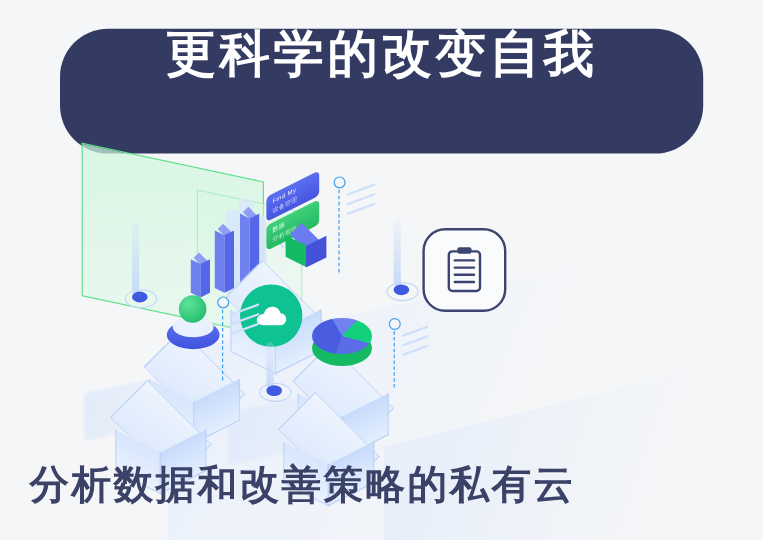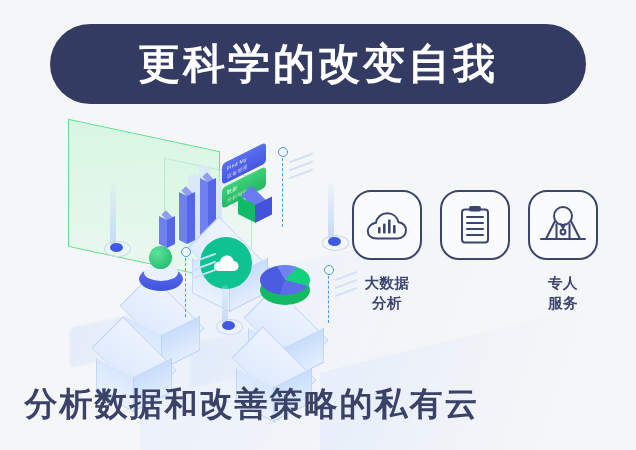--- a/index.html
+++ b/index.html
@@ -15,23 +15,23 @@
   .bg-wash{position:absolute;pointer-events:none;}
   .wash-a{left:140px;top:250px;width:420px;height:220px;
     background:linear-gradient(115deg,rgba(233,240,252,.95) 0%,rgba(245,247,250,0) 72%);
     transform:skewY(-12deg);}
   .wash-b{left:320px;top:330px;width:340px;height:160px;
     background:linear-gradient(110deg,rgba(228,237,251,.8) 0%,rgba(245,247,250,0) 70%);
     transform:skewY(-14deg);}
 
   
   .title-pill{
-    position:absolute;left:50px;top:24px;width:536px;height:80px;
+    position:absolute;left:50px;top:24px;width:536px;height:104px;
     background:#343b63;border-radius:40px;
-    display:flex;align-items:center;justify-content:center;
+    display:flex;justify-content:center;
   }
   .title-text{
     color:#ffffff;font-size:42px;letter-spacing:3px;font-weight:700;
     line-height:1;white-space:nowrap;
   }
 
   
   .caption{
     position:absolute;left:0;top:382px;width:504px;text-align:center;
     color:#3b4268;font-size:33px;font-weight:700;letter-spacing:2px;white-space:nowrap;
@@ -266,68 +266,35 @@
     </div>
     <div class="plat" style="left:196px;top:206px;">
       <div class="top"></div>
         <div class="lf" style="left:0px;top:37px;"></div>
         <div class="rf" style="left:37px;top:56px;"></div>
     </div>
   </div>
 
   <div class="features">
 
-    <div class="feature">
-      <div class="icon-frame">
-        <svg width="44" height="36" viewBox="0 0 44 36">
-          <path d="M11.5 31.5h21c5 0 8.5-3.6 8.5-8.2 0-4.4-3.2-7.8-7.5-8.1-1.2-5.4-5.6-9-11.2-9-5.9 0-10.5 4-11.4 9.6C6.3 16.5 2.8 19.9 2.8 24.3c0 4.3 3.6 7.2 8.7 7.2z" fill="none" stroke="#3c4470" stroke-width="2"></path>
-          <g fill="#3c4470">
-            <rect x="13" y="20" width="2.6" height="6.5" rx="1"></rect>
-            <rect x="18" y="16.5" width="2.6" height="10" rx="1"></rect>
-            <rect x="23" y="12.5" width="2.6" height="14" rx="1"></rect>
-            <rect x="28" y="18" width="2.6" height="8.5" rx="1"></rect>
-          </g>
-        </svg>
-      </div>
-      <div class="feature-label">
-        <div>大数据</div>
-        <div>分析</div>
-      </div>
-    </div>
 
     <div class="feature">
       <div class="icon-frame">
         <svg width="38" height="42" viewBox="0 0 38 42">
           <rect x="6" y="5.5" width="26" height="33" rx="3" fill="none" stroke="#3c4470" stroke-width="2"></rect>
           <rect x="13" y="2" width="12" height="5.5" rx="2" fill="#3c4470"></rect>
           <g stroke="#3c4470" stroke-width="2" stroke-linecap="round">
             <line x1="11" y1="13" x2="27" y2="13"></line>
             <line x1="11" y1="19" x2="27" y2="19"></line>
             <line x1="11" y1="25" x2="27" y2="25"></line>
             <line x1="11" y1="31" x2="27" y2="31"></line>
           </g>
         </svg>
       </div>
       <div class="feature-label">
       </div>
     </div>
 
-    <div class="feature">
-      <div class="icon-frame">
-        <svg width="50" height="44" viewBox="0 0 50 44">
-          <circle cx="25" cy="13" r="9" fill="none" stroke="#3c4470" stroke-width="2"></circle>
-          <path d="M16.5 19 L8 36 M33.5 19 L42 36" fill="none" stroke="#3c4470" stroke-width="2" stroke-linecap="round"></path>
-          <path d="M18.5 20.5 v15.5 h13 V20.5" fill="none" stroke="#3c4470" stroke-width="2"></path>
-          <path d="M22.5 20.5 L25 25 L27.5 20.5" fill="none" stroke="#3c4470" stroke-width="2" stroke-linejoin="round"></path>
-          <circle cx="25" cy="29" r="2.4" fill="none" stroke="#3c4470" stroke-width="2"></circle>
-          <line x1="3" y1="36" x2="47" y2="36" stroke="#3c4470" stroke-width="2" stroke-linecap="round"></line>
-        </svg>
-      </div>
-      <div class="feature-label">
-        <div>专人</div>
-        <div>服务</div>
-      </div>
-    </div>
   </div>
 
   <div class="caption">分析数据和改善策略的私有云</div>
 
 </div>
 
 </body></html>

